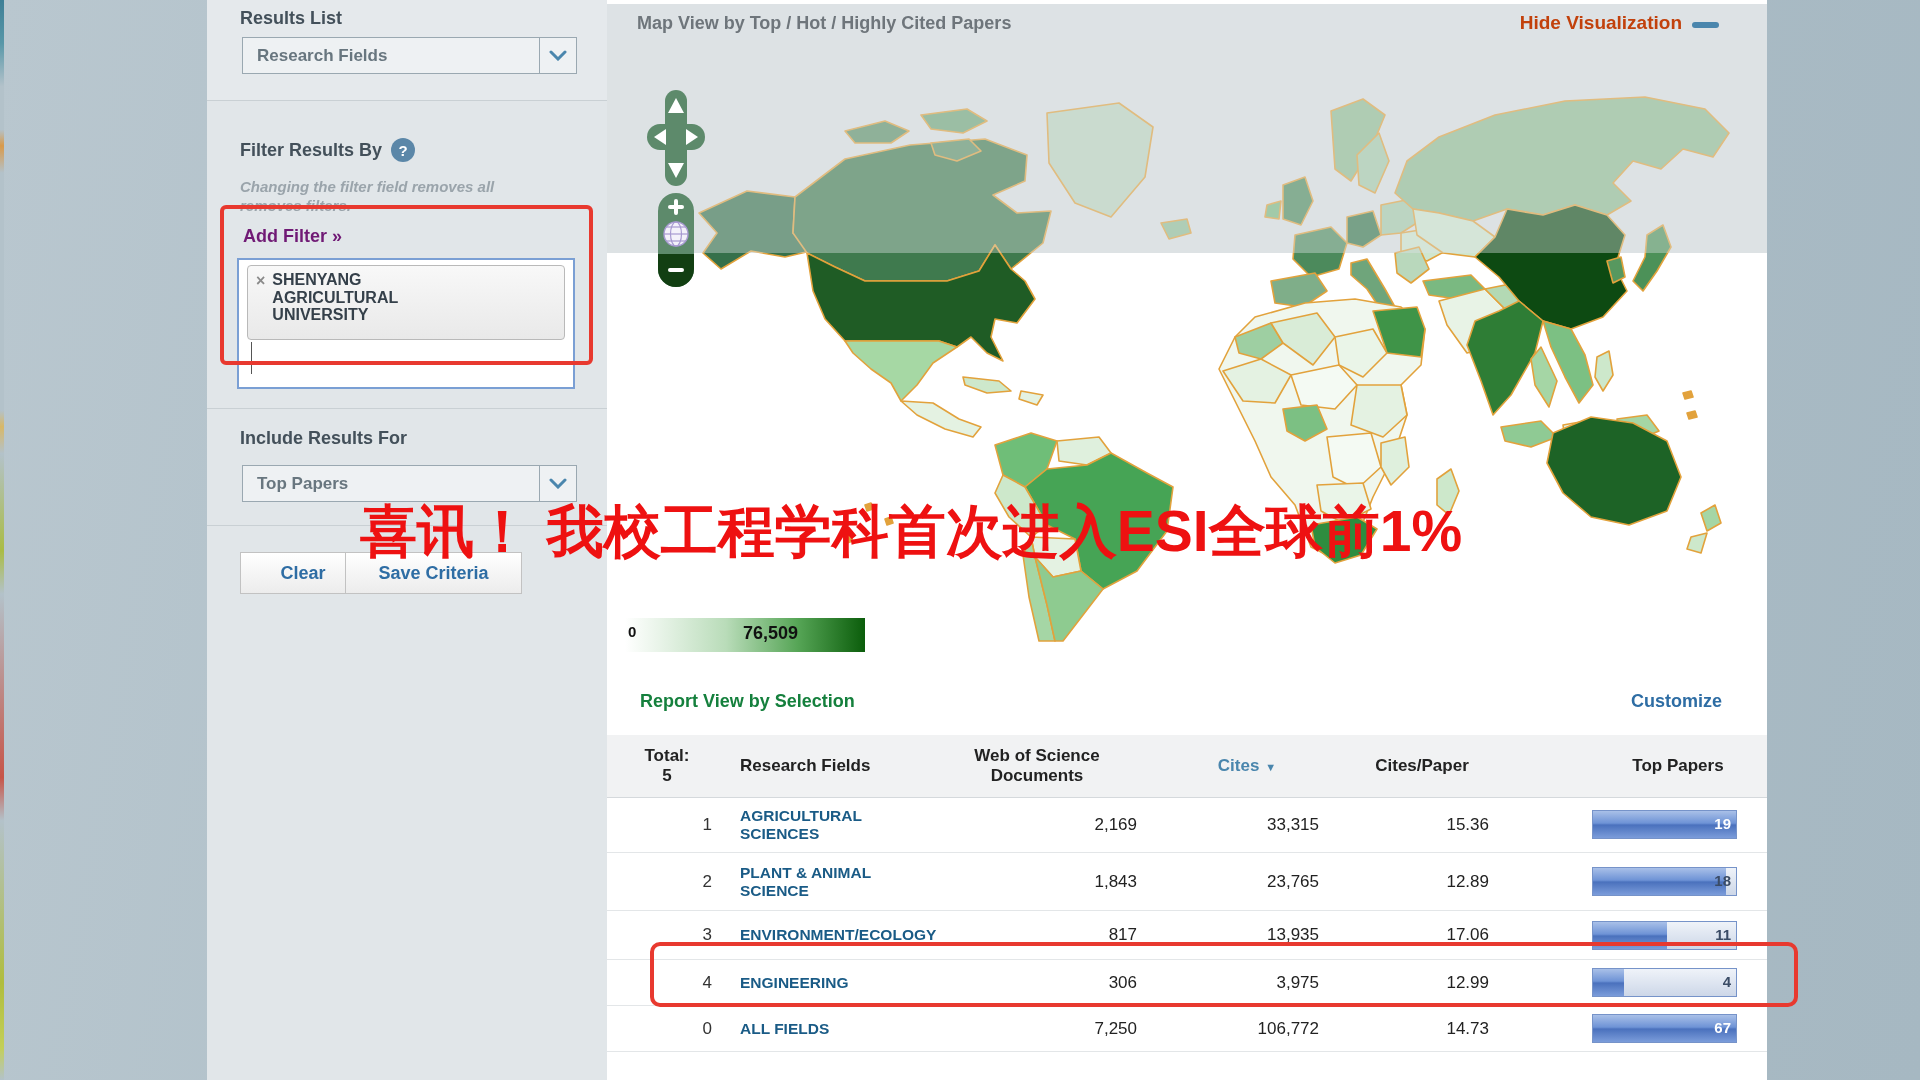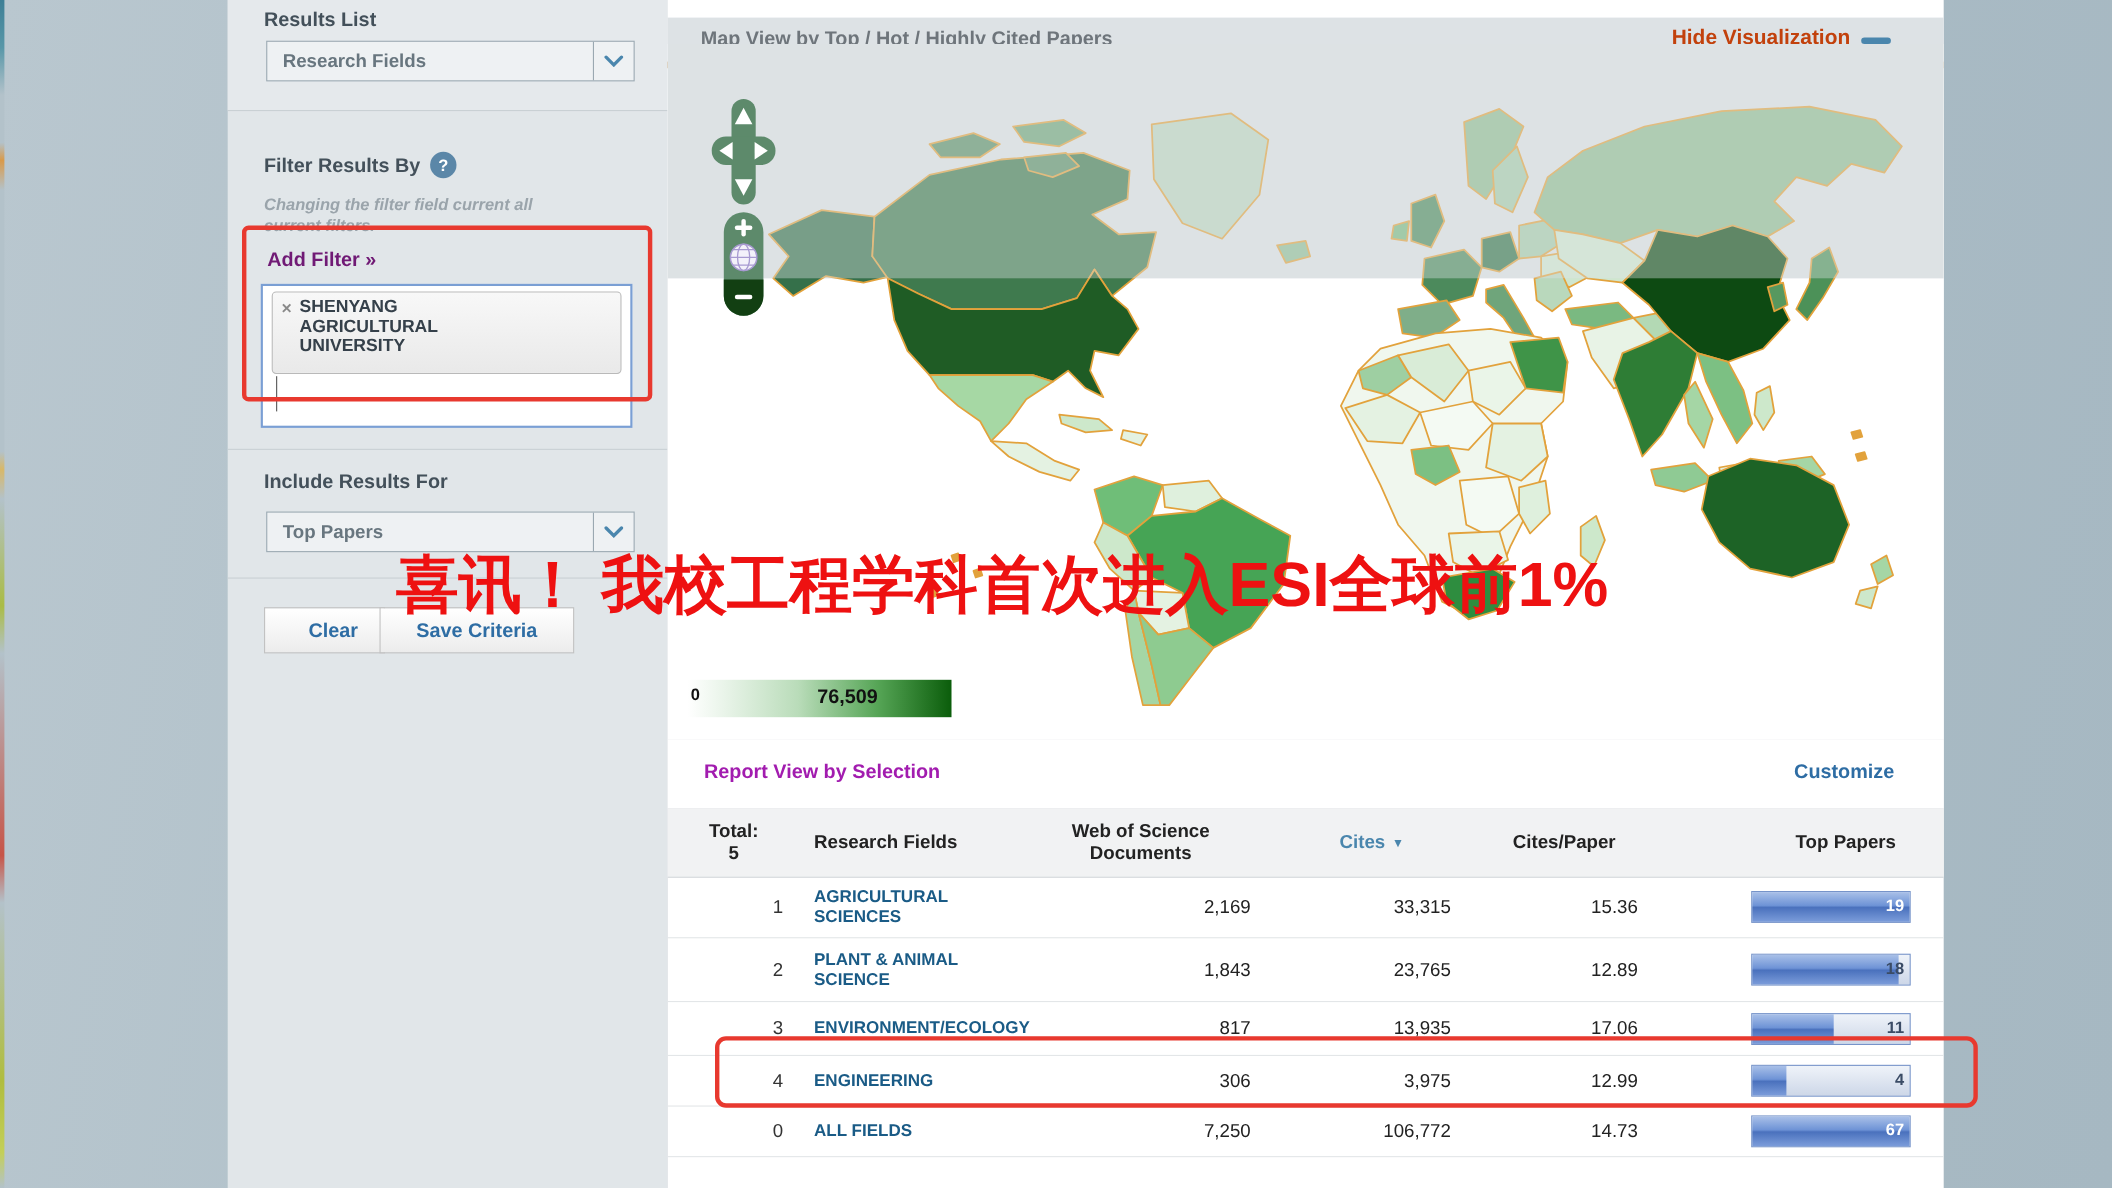--- a/index.html
+++ b/index.html
@@ -35,42 +35,42 @@
   #filter-tag .t{font-size:16px;font-weight:bold;color:#35404a;line-height:1.1;width:150px;}
   #cursor{position:absolute;left:12px;top:82px;width:1px;height:32px;background:#555;}
   .btn{position:absolute;top:552px;height:40px;background:linear-gradient(#ffffff,#ececec);
     border:1px solid #c2c2c2;font-size:18px;font-weight:bold;color:#2e6da4;
     display:flex;align-items:center;justify-content:center;}
   #btn-clear{left:33px;width:92px;padding-left:16px;}
   #btn-save{left:138px;width:175px;}
 
   
   #main{position:absolute;left:607px;top:0;width:1160px;height:1080px;background:#ffffff;}
-  #map-header{position:absolute;left:0;top:16px;width:100%;height:40px;background:#dde2e5;
+  #map-header{position:absolute;left:0;top:4px;width:100%;height:40px;background:#dde2e5;
     border-bottom:6px solid #a16207;}
   #map-title{position:absolute;left:30px;top:9px;font-size:18px;font-weight:bold;color:#6e757b;}
   #hide-viz{position:absolute;right:48px;top:8px;font-size:19px;font-weight:bold;color:#c2410c;
     display:flex;align-items:center;gap:10px;}
   #hide-viz .dash{width:27px;height:6px;border-radius:3px;background:#4a86ad;margin-top:4px;}
   #map-area{position:absolute;left:0;top:40px;width:100%;height:632px;background:#ffffff;
     border-bottom:1px solid #d5dadd;overflow:hidden;}
   #gray-band{position:absolute;left:0;top:0;width:100%;height:213px;background:#dde2e3;}
   #world{position:absolute;left:88px;top:45px;z-index:1;}
   #map-wash{position:absolute;left:0;top:0;width:100%;height:213px;
     background:rgba(223,228,229,0.40);z-index:2;}
   #pan-pad{position:absolute;left:36px;top:48px;z-index:3;}
   #zoom-pill{position:absolute;left:50px;top:152px;z-index:3;}
   #color-scale{position:absolute;left:18px;top:578px;width:240px;height:34px;z-index:3;
     background:linear-gradient(to right,#ffffff 0%,#e9f4e9 14%,#b9dcb9 42%,#56a556 72%,#0b5d0b 100%);}
   #scale-min{position:absolute;left:3px;top:5px;font-size:15px;font-weight:bold;color:#111;}
   #scale-max{position:absolute;left:118px;top:5px;font-size:18px;font-weight:bold;color:#111;}
 
   #report-header{position:absolute;left:0;top:672px;width:100%;height:63px;background:#fff;
     border-bottom:1px solid #d2d7da;}
-  #report-title{position:absolute;left:33px;top:19px;font-size:18px;font-weight:bold;color:#a21caf;}
+  #report-title{position:absolute;left:33px;top:19px;font-size:18px;font-weight:bold;color:#15803d;}
   #customize{position:absolute;right:45px;top:19px;font-size:18px;font-weight:bold;color:#2e6da4;}
 
   #thead{position:absolute;left:0;top:735px;width:100%;height:62px;background:#f1f2f3;
     border-bottom:1px solid #d5d9dc;font-size:17px;font-weight:bold;color:#222;}
   .hc{position:absolute;top:0;height:100%;display:flex;align-items:center;justify-content:center;
     text-align:center;line-height:1.15;}
   #h-total{left:0;width:120px;flex-direction:column;}
   #h-field{left:133px;width:180px;justify-content:flex-start;text-align:left;}
   #h-docs{left:320px;width:220px;}
   #h-cites{left:560px;width:160px;color:#4a86ad;gap:6px;}
@@ -122,21 +122,21 @@
             <polyline points="2,2 9,9 16,2" fill="none" stroke="#4a86ad" stroke-width="3" stroke-linecap="round"></polyline>
           </svg>
       </span>
     </div>
     <div class="sb-div" style="top:100px;"></div>
 
     <div class="sb-h" style="top:138px;display:flex;gap:9px;align-items:center;">
       <span>Filter Results By</span>
       <span class="help-circle">?</span>
     </div>
-    <div class="note">Changing the filter field current all current filters.</div>
+    <div class="note">Changing the filter field removes all removes filters.</div>
     <div id="add-filter">Add Filter »</div>
     <div id="filter-box">
       <div id="filter-tag">
         <span class="x">×</span>
         <span class="t">SHENYANG AGRICULTURAL UNIVERSITY</span>
       </div>
       <div id="cursor"></div>
     </div>
     <div class="sb-div" style="top:408px;"></div>
 

